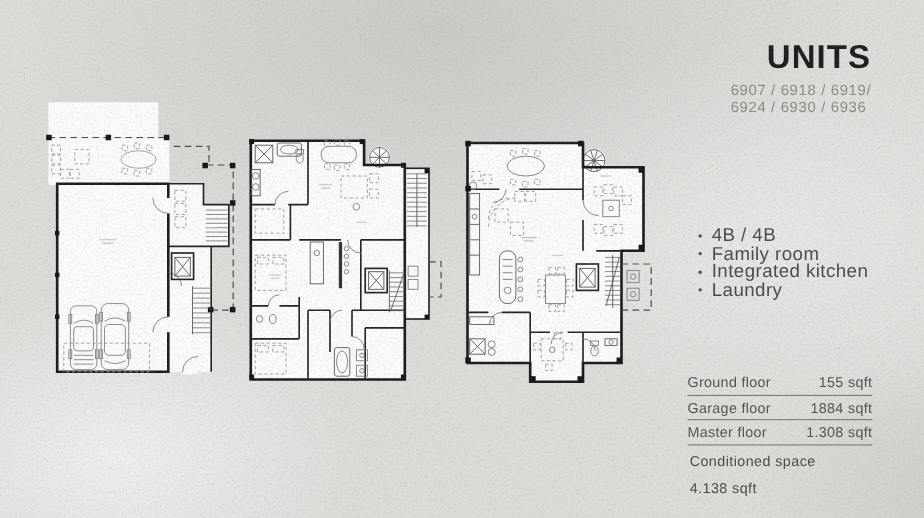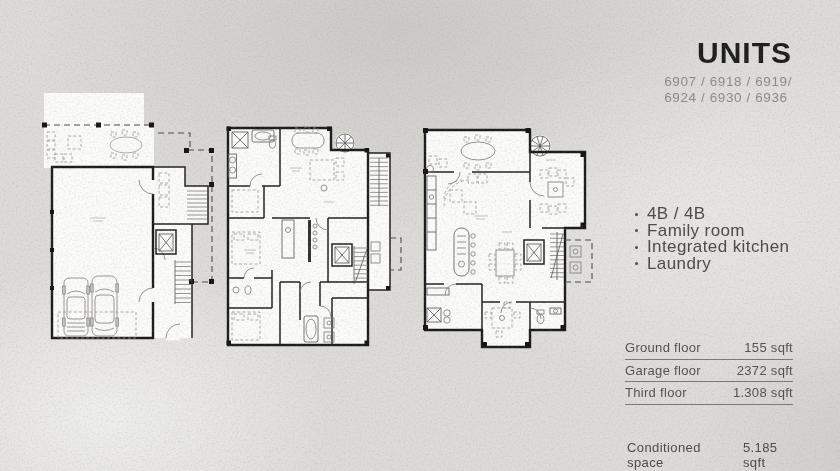--- a/index.html
+++ b/index.html
@@ -37,22 +37,22 @@
             letter-spacing:1px;color:#1d1d1b;}
   .unitnums{position:absolute;top:74px;right:8px;text-align:left;font-size:13.5px;
             line-height:16px;letter-spacing:.6px;color:#8d8b88;}
   .features{position:absolute;top:206px;left:15px;margin:0;padding:0;list-style:none;}
   .features li{display:flex;align-items:center;gap:9px;height:16.5px;
                font-size:17px;letter-spacing:.4px;color:#4b4a47;text-align:center;}
   .dot{width:3px;height:3px;border-radius:50%;background:#4b4a47;flex:0 0 auto;}
   .ftable{position:absolute;top:337px;left:5px;width:168px;}
   .trow{display:flex;justify-content:space-between;align-items:center;height:21.5px;
         border-bottom:1px solid #7b7977;font-size:13px;letter-spacing:.3px;color:#54524f;}
-  .summary{position:absolute;top:440px;left:7px;display:flex;gap:9px;
-           font-size:13px;letter-spacing:.4px;color:#4b4a47;}
+  .summary{position:absolute;top:412px;left:7px;display:flex;gap:9px;
+           font-size:13px;letter-spacing:.4px;color:#4b4a47;flex-direction:column;}
 </style>
 </head>
 <body>
 
 <div class="stage">
 
   <svg id="plan-ground" class="plan" viewBox="0 0 182 262">
     <g class="paper">
       <rect x="6" y="3" width="100" height="33"></rect>
       <rect x="6" y="36" width="110" height="42"></rect>
@@ -405,30 +405,30 @@
           <span>Laundry</span>
         </li>
     </ul>
     <div class="ftable">
       <div class="trow">
         <span>Ground floor</span>
         <span>155 sqft</span>
       </div>
       <div class="trow">
         <span>Garage floor</span>
-        <span>2372 sqft</span>
+        <span>1884 sqft</span>
       </div>
       <div class="trow">
-        <span>Third floor</span>
+        <span>Master floor</span>
         <span>1.308 sqft</span>
       </div>
     </div>
     <div class="summary">
       <span>Conditioned space</span>
-      <span>5.185 sqft</span>
+      <span>4.138 sqft</span>
     </div>
   </div>
 
   <svg class="grain" width="840" height="471">
     <filter id="grainF">
       <feTurbulence type="fractalNoise" baseFrequency="0.55" numOctaves="2" stitchTiles="stitch"></feTurbulence>
       <feColorMatrix type="matrix" values="0 0 0 0 0.28  0 0 0 0 0.28  0 0 0 0 0.27  0.9 -0.55 0 0 -0.12"></feColorMatrix>
     </filter>
     <rect width="840" height="471" filter="url(#grainF)"></rect>
   </svg>

